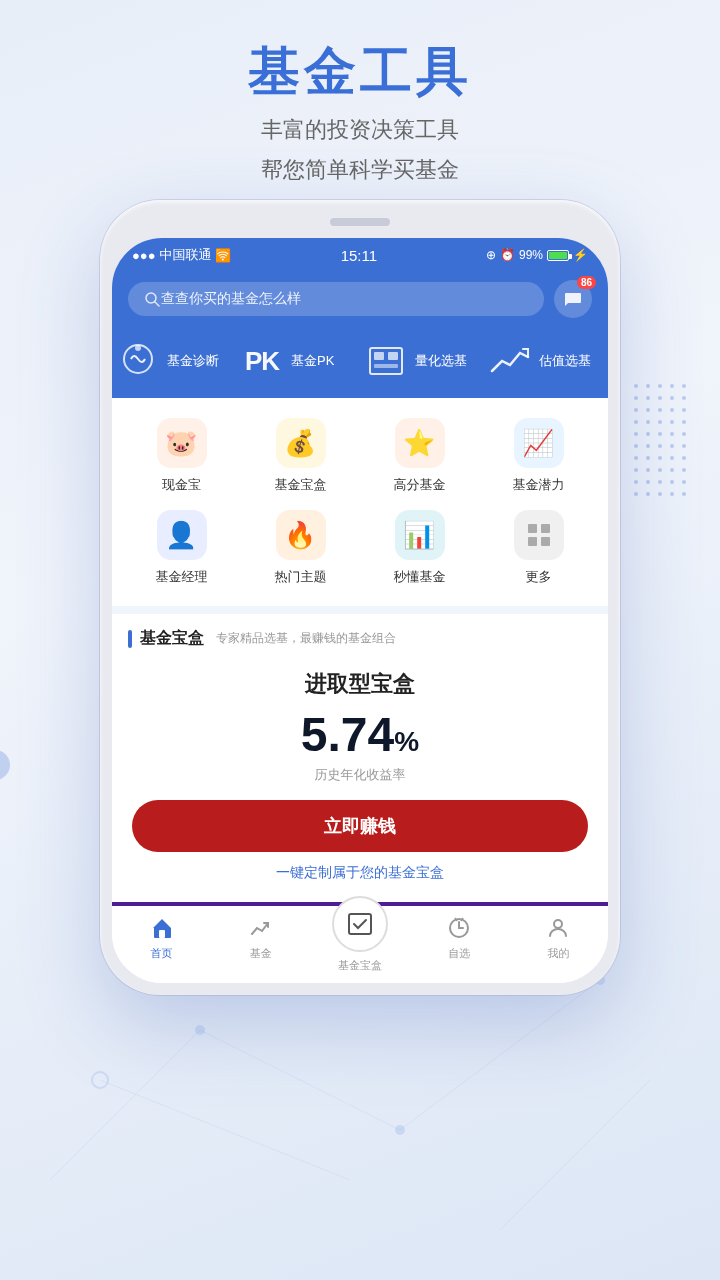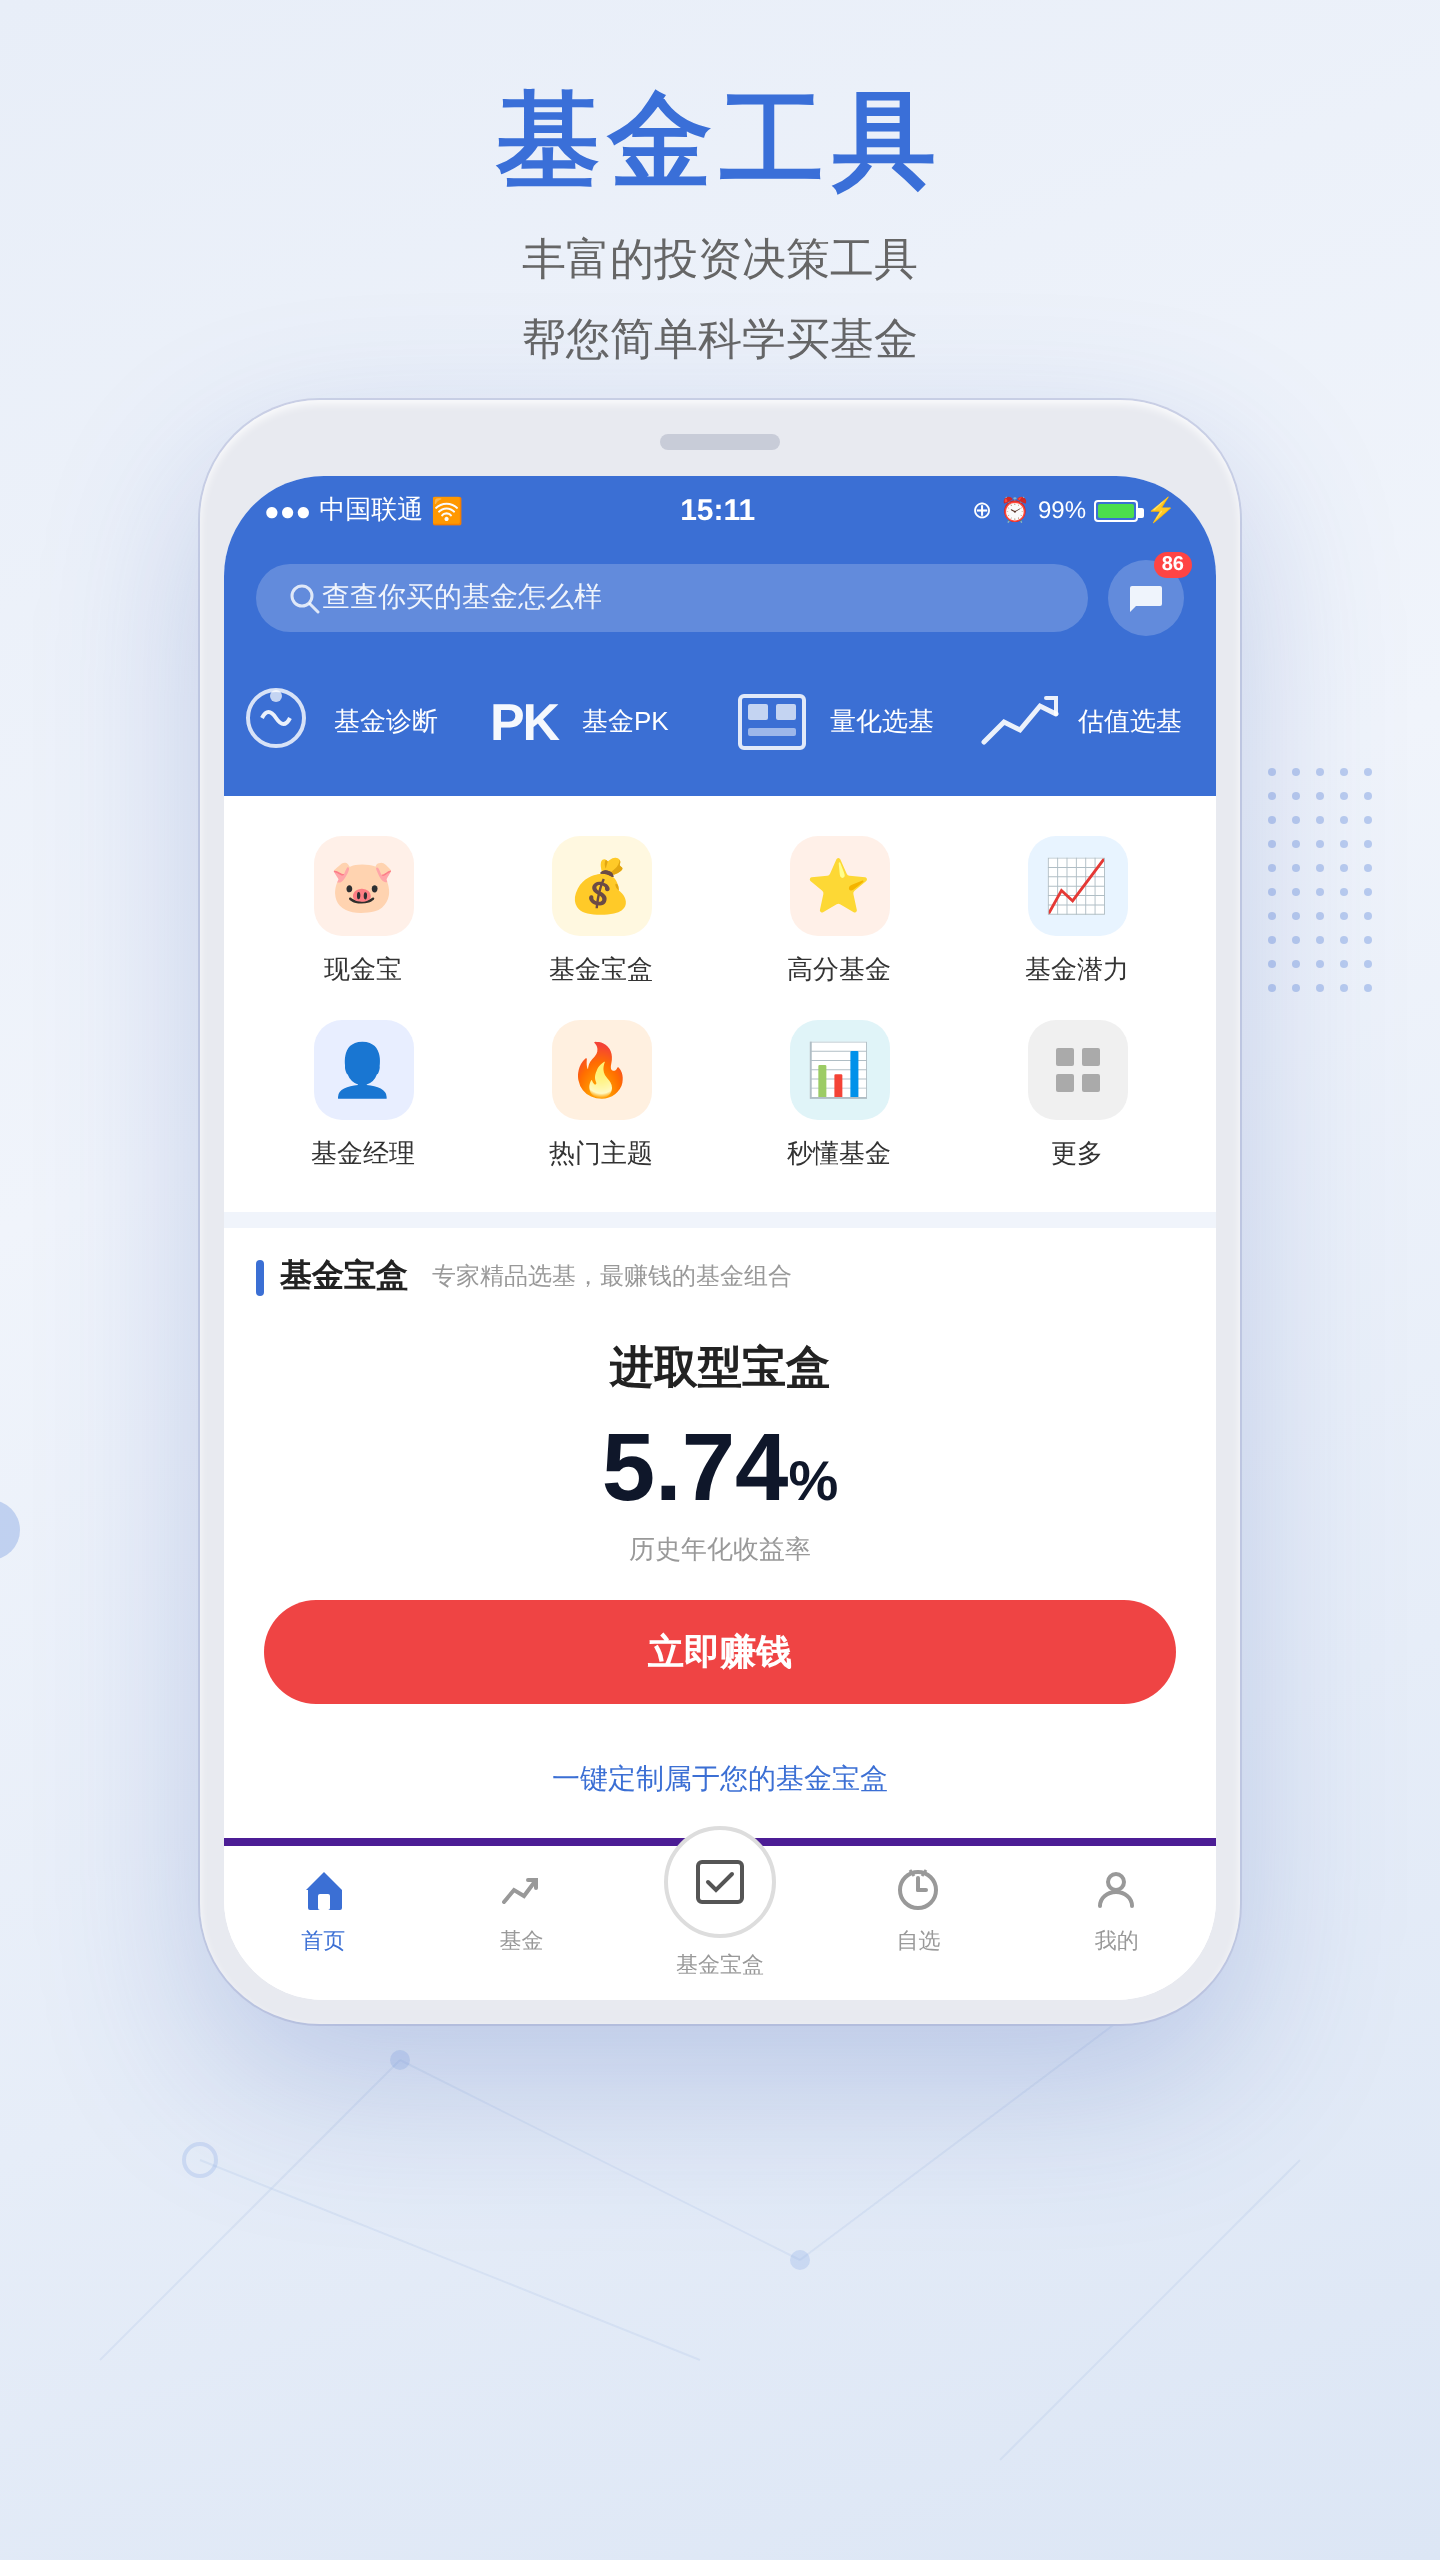--- a/index.html
+++ b/index.html
@@ -65,21 +65,21 @@
     .status-bar {
       background: #3b6fd4;
       display: flex;
       align-items: center;
       justify-content: space-between;
       padding: 8px 20px 6px;
       font-size: 13px;
       color: #fff;
     }
     .status-left { display: flex; align-items: center; gap: 4px; font-size: 13px; }
-    .status-center { font-size: 15px; font-weight: 700; }
+    .status-center { font-size: 15px; font-weight: 400; }
     .status-right { display: flex; align-items: center; gap: 4px; font-size: 12px; }
     .battery-bar {
       display: inline-block;
       width: 22px; height: 11px;
       border: 1.5px solid #fff;
       border-radius: 2px;
       position: relative;
       vertical-align: middle;
     }
     .battery-fill {
@@ -250,28 +250,28 @@
     }
     .rate-label {
       font-size: 13px;
       color: #999;
       margin-top: 4px;
       margin-bottom: 16px;
     }
     .cta-btn {
       display: block;
       width: 100%;
-      background: #ef4444;
+      background: #b91c1c;
       color: #fff;
       font-size: 18px;
       font-weight: 600;
       padding: 14px;
       border-radius: 30px;
       border: none;
-      margin-bottom: 29px;
+      margin-bottom: 12px;
     }
     .link-text {
       font-size: 14px;
       color: #3b6fd4;
     }
 
     
     .bottom-tab {
       background: #fff;
       border-top: 4px solid #4c1d95;

